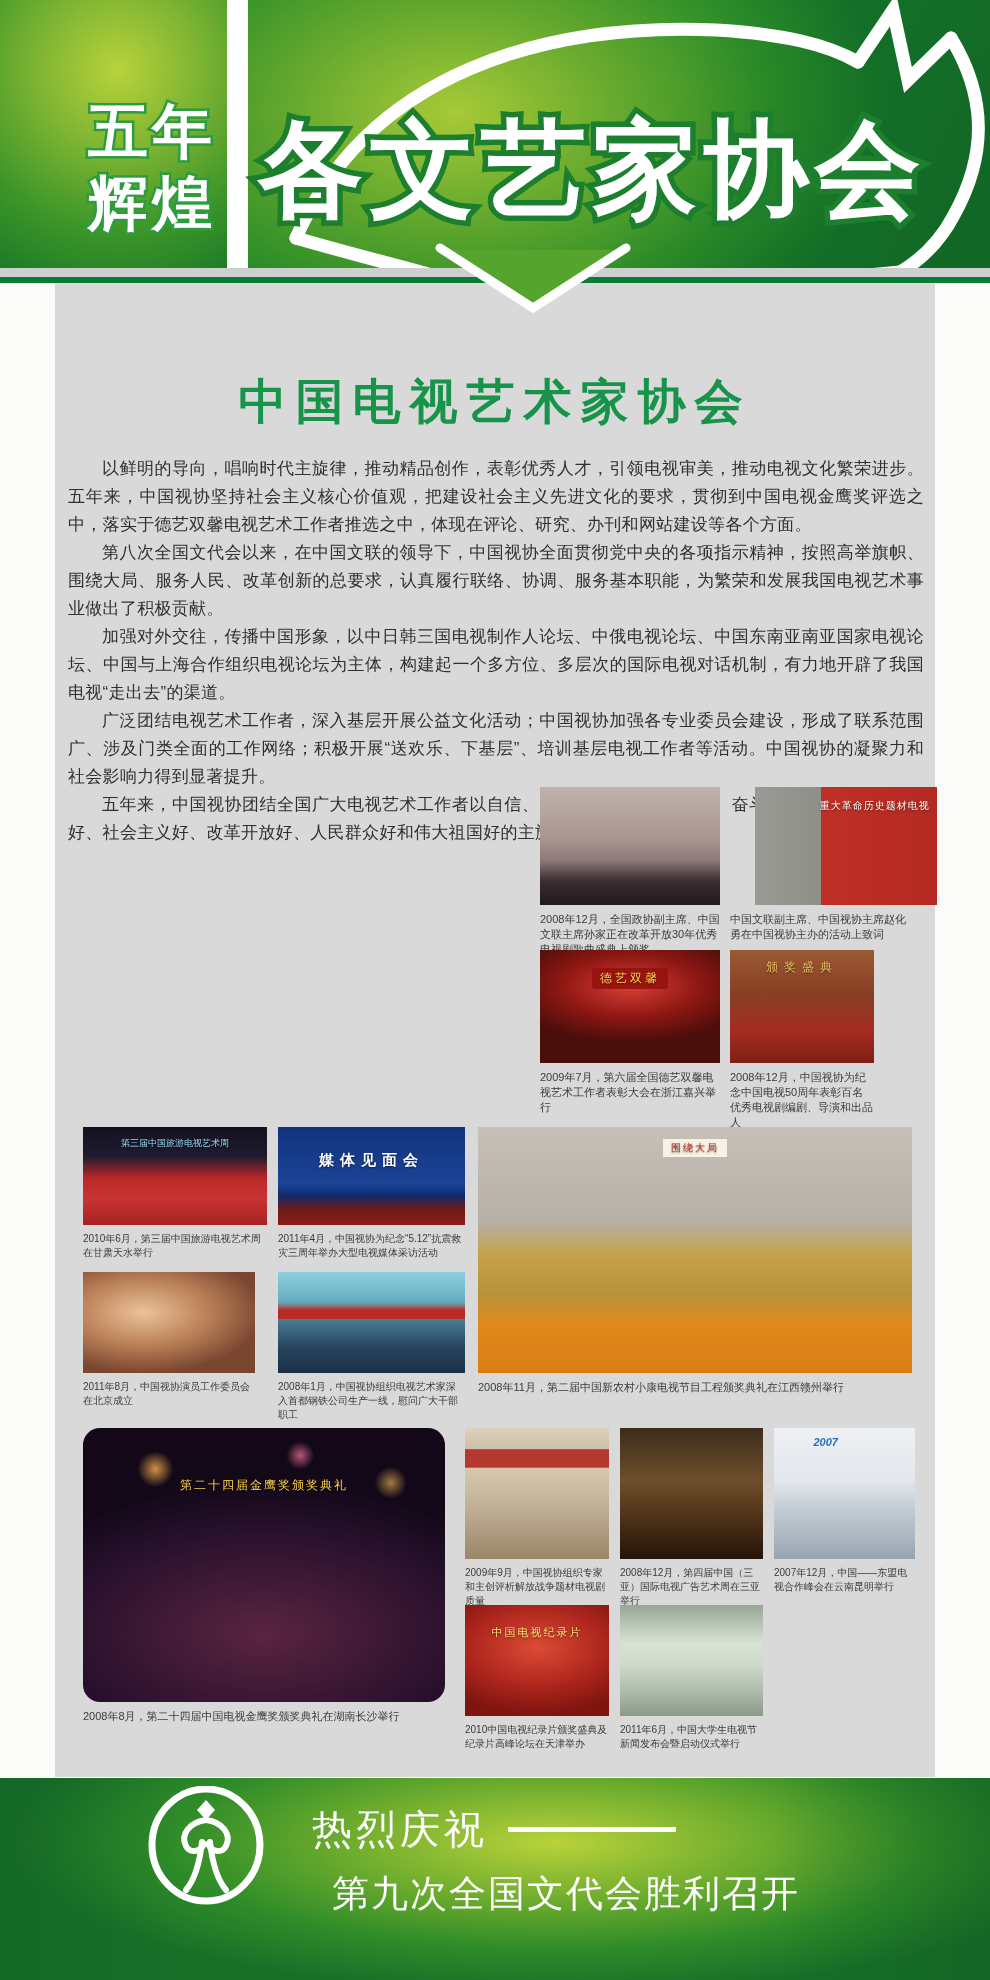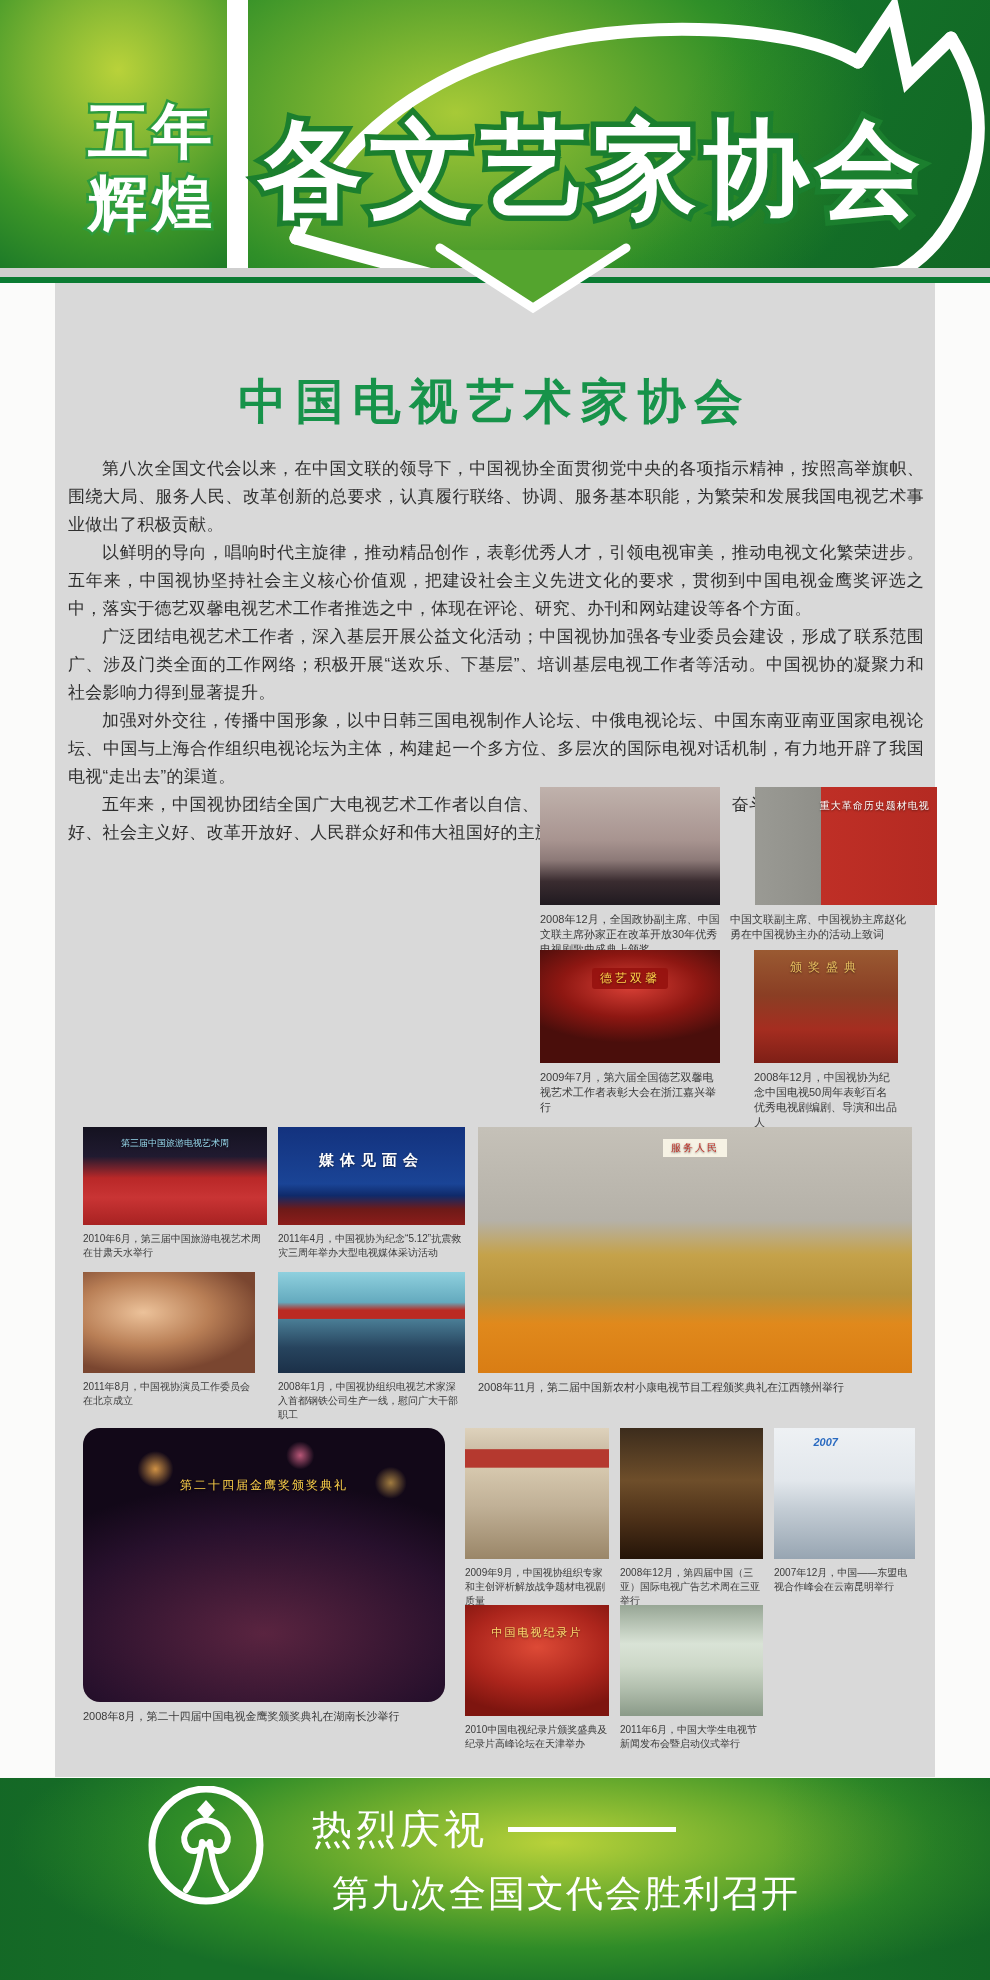--- a/index.html
+++ b/index.html
@@ -111,44 +111,44 @@
   <svg id="leaf-tip-svg" width="200" height="70" viewBox="0 0 200 70">
     <polygon points="14,4 103,60 192,4" fill="#54a42e"></polygon>
     <path d="M 10,2 L 103,62 L 196,2" fill="none" stroke="#ffffff" stroke-width="9" stroke-linecap="round"></path>
   </svg>
 
   <div id="panel"></div>
 
   <div id="assoc-title">中国电视艺术家协会</div>
 
   <div id="body-text">
+    <p>以鲜明的导向，唱响时代主旋律，推动精品创作，表彰优秀人才，引领电视审美，推动电视文化繁荣进步。五年来，中国视协坚持社会主义核心价值观，把建设社会主义先进文化的要求，贯彻到中国电视金鹰奖评选之中，落实于德艺双馨电视艺术工作者推选之中，体现在评论、研究、办刊和网站建设等各个方面。</p>
     <p>第八次全国文代会以来，在中国文联的领导下，中国视协全面贯彻党中央的各项指示精神，按照高举旗帜、围绕大局、服务人民、改革创新的总要求，认真履行联络、协调、服务基本职能，为繁荣和发展我国电视艺术事业做出了积极贡献。</p>
-    <p>以鲜明的导向，唱响时代主旋律，推动精品创作，表彰优秀人才，引领电视审美，推动电视文化繁荣进步。五年来，中国视协坚持社会主义核心价值观，把建设社会主义先进文化的要求，贯彻到中国电视金鹰奖评选之中，落实于德艺双馨电视艺术工作者推选之中，体现在评论、研究、办刊和网站建设等各个方面。</p>
+    <p>加强对外交往，传播中国形象，以中日韩三国电视制作人论坛、中俄电视论坛、中国东南亚南亚国家电视论坛、中国与上海合作组织电视论坛为主体，构建起一个多方位、多层次的国际电视对话机制，有力地开辟了我国电视“走出去”的渠道。</p>
     <p>广泛团结电视艺术工作者，深入基层开展公益文化活动；中国视协加强各专业委员会建设，形成了联系范围广、涉及门类全面的工作网络；积极开展“送欢乐、下基层”、培训基层电视工作者等活动。中国视协的凝聚力和社会影响力得到显著提升。</p>
-    <p>加强对外交往，传播中国形象，以中日韩三国电视制作人论坛、中俄电视论坛、中国东南亚南亚国家电视论坛、中国与上海合作组织电视论坛为主体，构建起一个多方位、多层次的国际电视对话机制，有力地开辟了我国电视“走出去”的渠道。</p>
     <p>五年来，中国视协团结全国广大电视艺术工作者以自信、自觉、自强的责任意识、奋斗精神，唱响了共产党好、社会主义好、改革开放好、人民群众好和伟大祖国好的主旋律。</p>
   </div>
 
   <div class="cell" style="left:540px;top:787px;width:180px">
     <div class="ph ph2" style="height:118px"></div>
     <div class="cap">2008年12月，全国政协副主席、中国文联主席孙家正在改革开放30年优秀电视剧歌曲盛典上颁奖</div>
   </div>
   <div class="cell" style="left:730px;top:787px;width:182px">
     <div class="ph ph3" style="height:118px">
       <span class="ovl">重大革命历史题材电视</span>
     </div>
     <div class="cap">中国文联副主席、中国视协主席赵化勇在中国视协主办的活动上致词</div>
   </div>
   <div class="cell" style="left:540px;top:950px;width:180px">
     <div class="ph ph4" style="height:113px">
       <span class="ovl">德艺双馨</span>
     </div>
     <div class="cap">2009年7月，第六届全国德艺双馨电视艺术工作者表彰大会在浙江嘉兴举行</div>
   </div>
-  <div class="cell" style="left:754px;top:950px;width:144px">
+  <div class="cell" style="left:730px;top:950px;width:144px">
     <div class="ph ph5" style="height:113px">
       <span class="ovl">颁奖盛典</span>
     </div>
     <div class="cap">2008年12月，中国视协为纪念中国电视50周年表彰百名优秀电视剧编剧、导演和出品人</div>
   </div>
 
   <div class="cell" style="left:83px;top:1127px;width:184px">
     <div class="ph ph6" style="height:98px">
       <span class="ovl">第三届中国旅游电视艺术周</span>
     </div>
@@ -163,21 +163,21 @@
   <div class="cell" style="left:83px;top:1272px;width:172px">
     <div class="ph ph8" style="height:101px"></div>
     <div class="cap capS">2011年8月，中国视协演员工作委员会在北京成立</div>
   </div>
   <div class="cell" style="left:278px;top:1272px;width:187px">
     <div class="ph ph9" style="height:101px"></div>
     <div class="cap capS">2008年1月，中国视协组织电视艺术家深入首都钢铁公司生产一线，慰问广大干部职工</div>
   </div>
   <div class="cell" style="left:478px;top:1127px;width:434px">
     <div class="ph ph10" style="height:246px">
-      <span class="ovl">服务人民</span>
+      <span class="ovl">围绕大局</span>
     </div>
     <div class="cap">2008年11月，第二届中国新农村小康电视节目工程颁奖典礼在江西赣州举行</div>
   </div>
 
   <div class="cell" style="left:83px;top:1428px;width:362px">
     <div class="ph ph11" style="height:274px">
       <span class="ovl">第二十四届金鹰奖颁奖典礼</span>
     </div>
     <div class="cap">2008年8月，第二十四届中国电视金鹰奖颁奖典礼在湖南长沙举行</div>
   </div>

